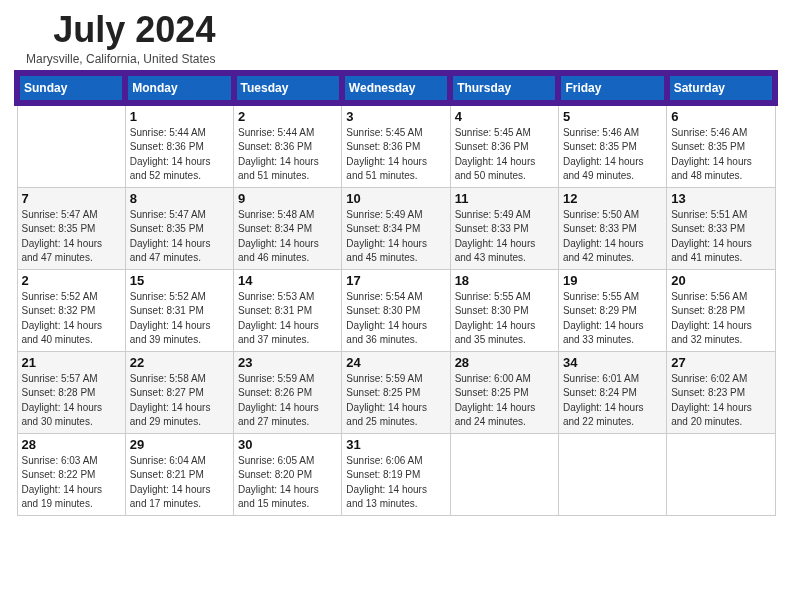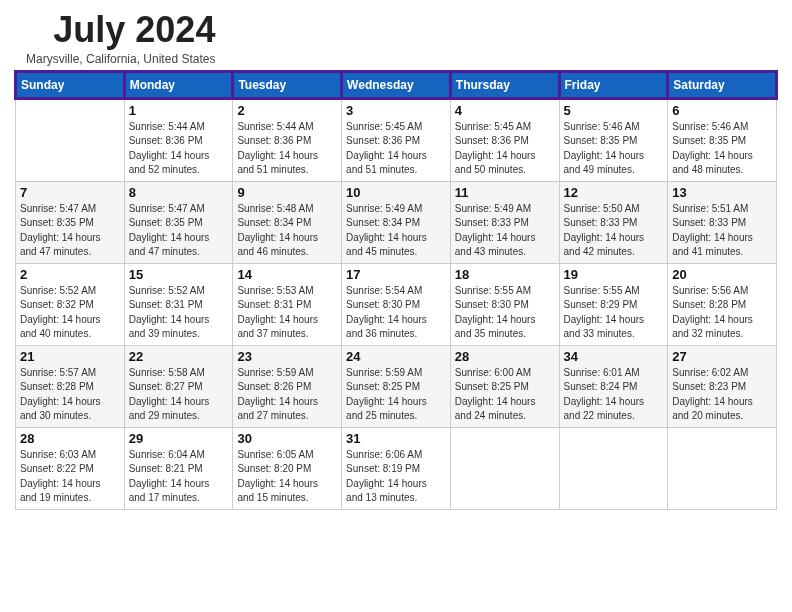--- a/index.html
+++ b/index.html
@@ -64,21 +64,21 @@
       border-collapse: collapse;
       table-layout: fixed;
     }
     thead tr th {
       background: #1565c0;
       color: #fff;
       font-size: 12px;
       font-weight: bold;
       padding: 5px 4px;
       text-align: left;
-      border: 3px solid #4c1d95;
+      border: 6px solid #4c1d95;
     }
     tbody tr td {
       border: 1px solid #ccc;
       vertical-align: top;
       padding: 3px 4px;
       font-size: 10.5px;
       color: #222;
       height: 82px;
     }
     tbody tr:nth-child(even) td {

